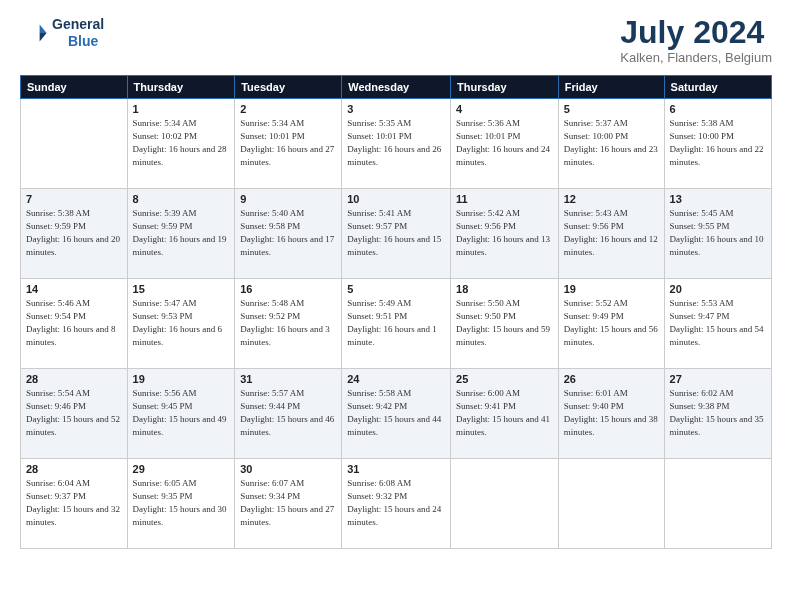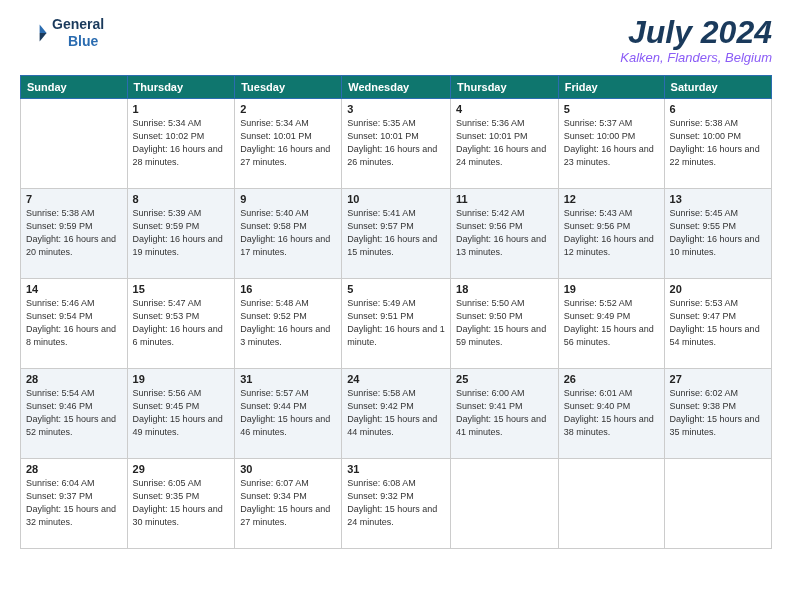--- a/index.html
+++ b/index.html
@@ -32,41 +32,40 @@
       font-weight: bold;
       color: #1a3a5c;
       line-height: 1.2;
     }
     .logo-blue { color: #2b6cb0; padding-left: 16px; }
     .logo-icon {
       width: 28px;
       height: 28px;
     }
     .title-section {
-      text-align: right;
-      font-style: italic;
+      text-align: left;
     }
     .month-title {
       font-size: 32px;
       font-weight: bold;
       color: #1a3a5c;
       line-height: 1;
     }
     .location {
       font-size: 13px;
-      color: #8b5cf6;
+      color: #737373;
       margin-top: 2px;
     }
     .calendar {
       width: 100%;
       border-collapse: collapse;
       font-size: 9.5px;
     }
     .calendar th {
-      background: #0f766e;
+      background: #0f172a;
       color: #fff;
       text-align: left;
       padding: 5px 6px;
       font-size: 11px;
       font-weight: bold;
       border: 1px solid #2b6cb0;
     }
     .calendar td {
       border: 1px solid #ccc;
       vertical-align: top;
@@ -81,20 +80,21 @@
     .day-num {
       font-weight: bold;
       font-size: 11px;
       color: #222;
       margin-bottom: 2px;
     }
     .day-info {
       font-size: 9px;
       color: #333;
       line-height: 1.45;
+      font-family: Liberation Serif, serif;
     }
     .empty {
       background: #fff !important;
     }
   </style>
 </head>
 <body>
 
 <div class="page">
   <div class="header">

